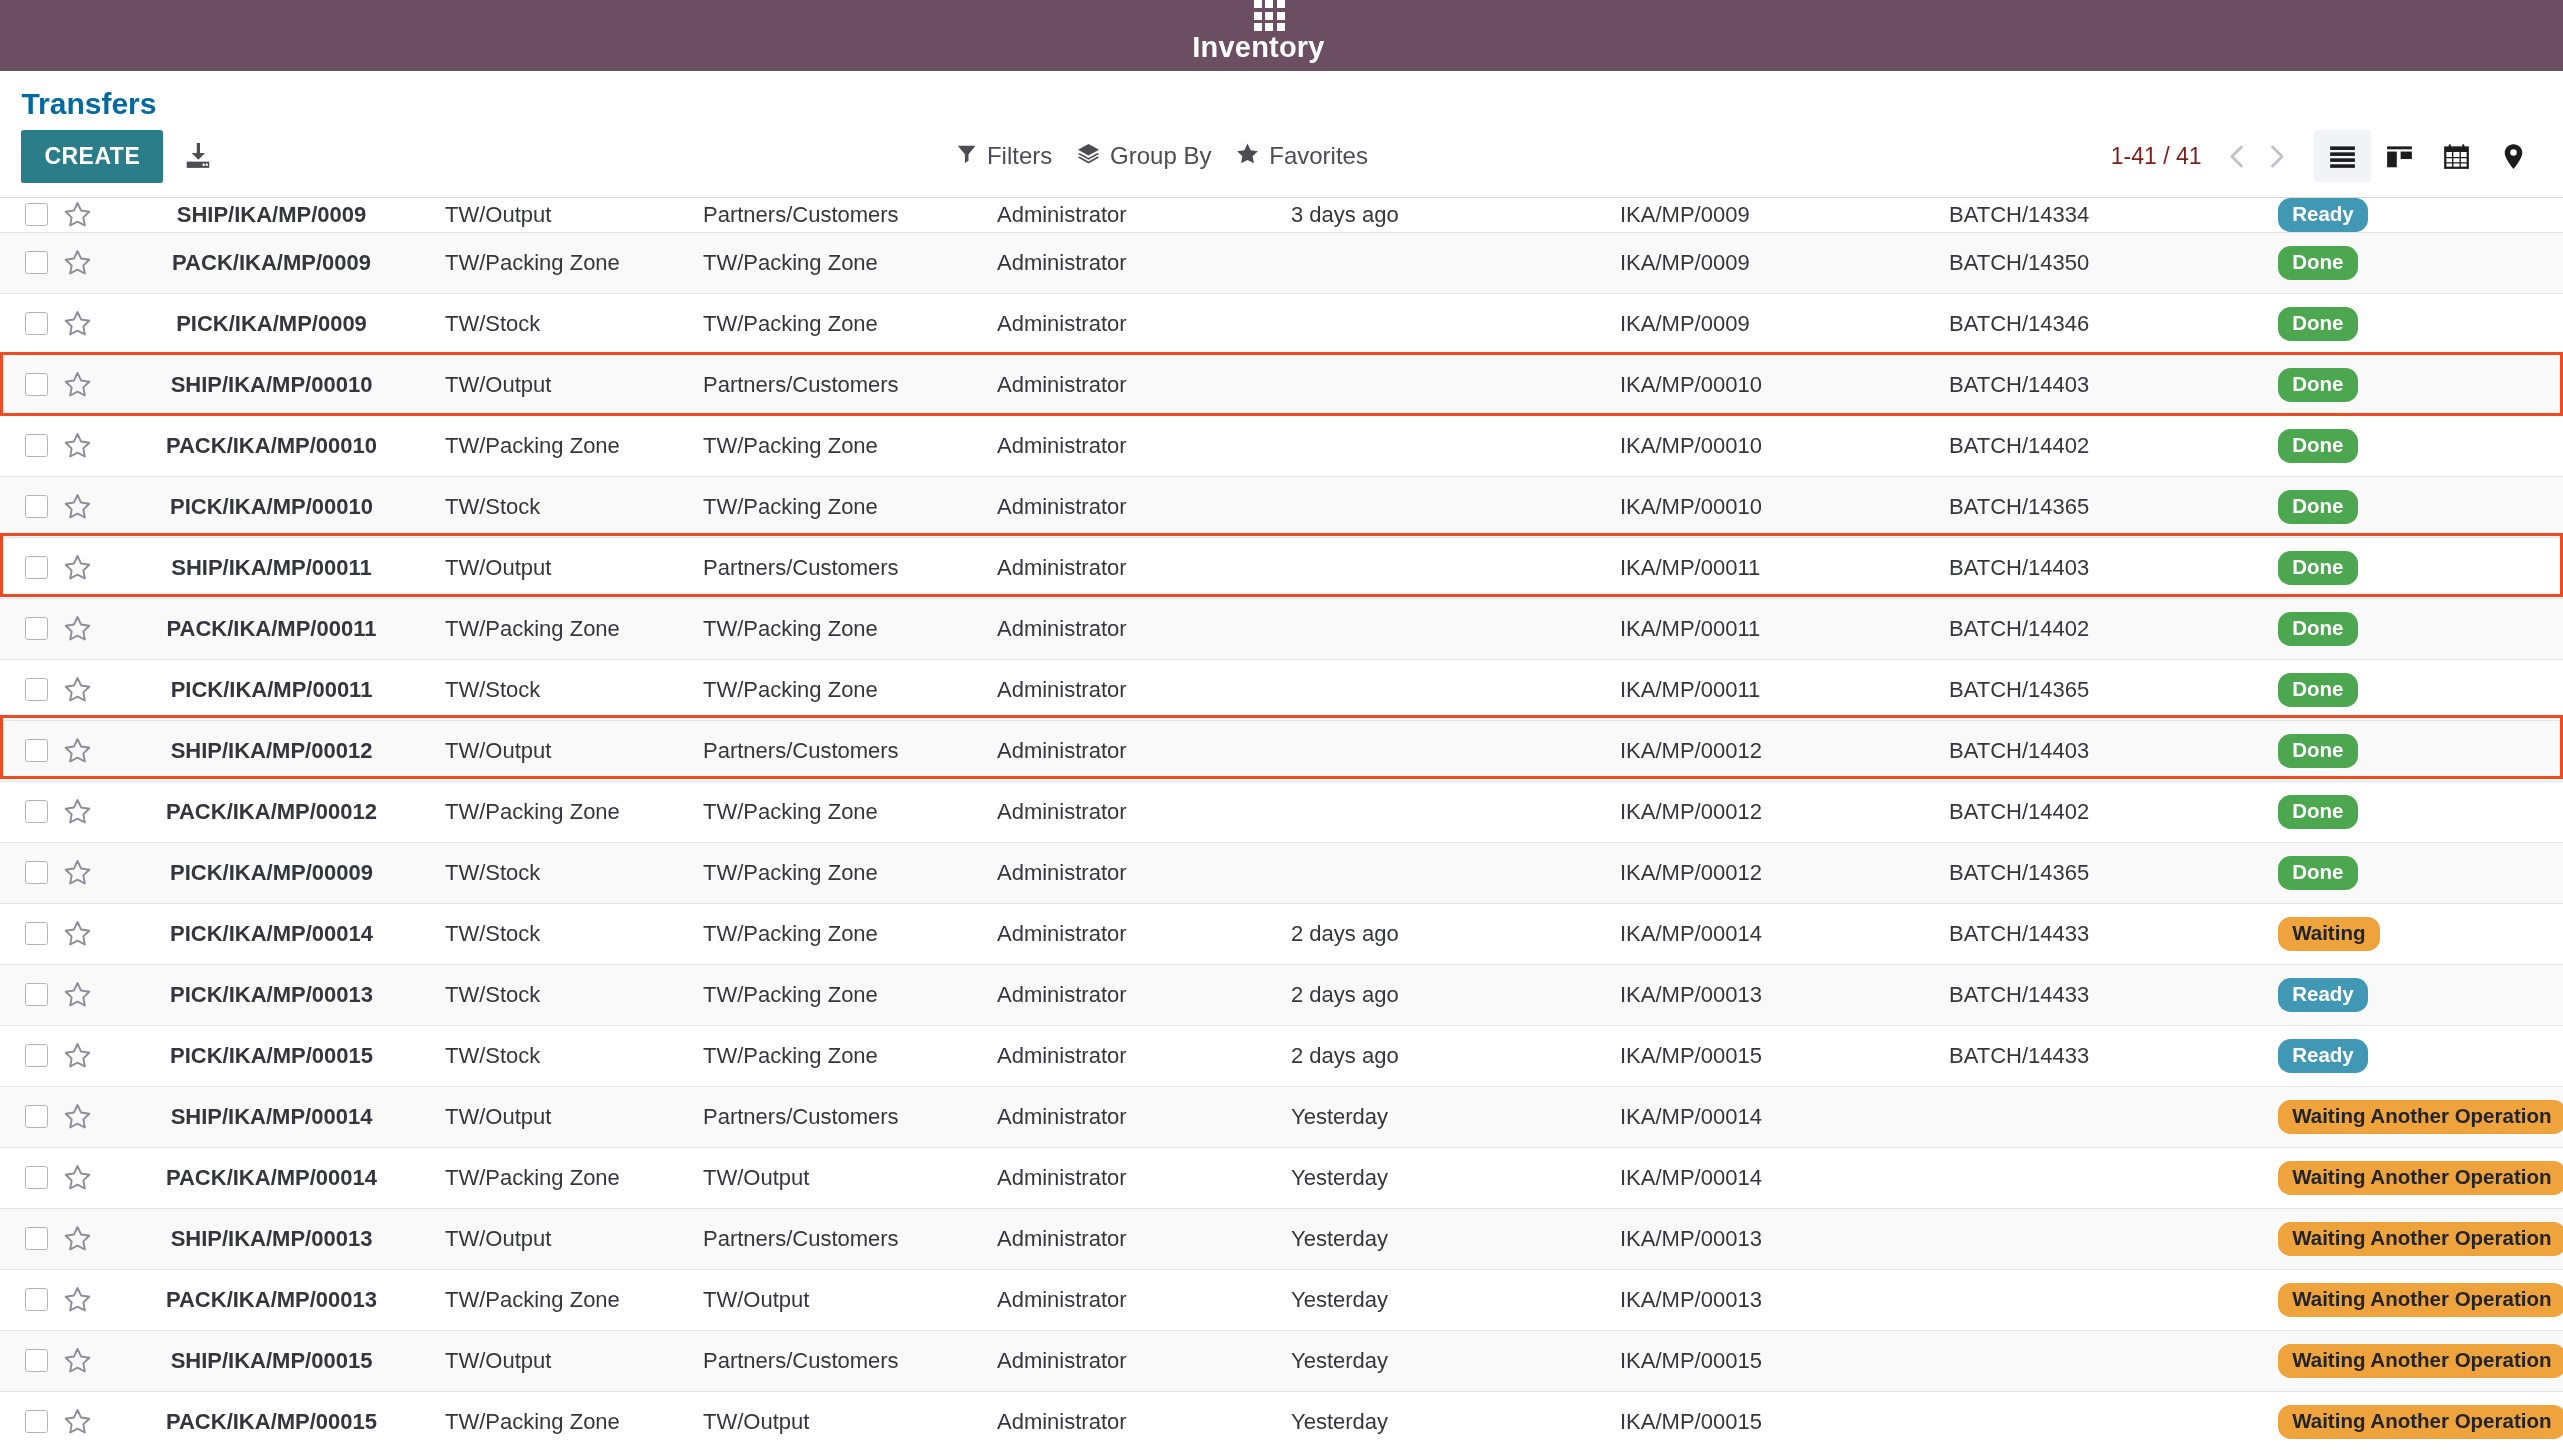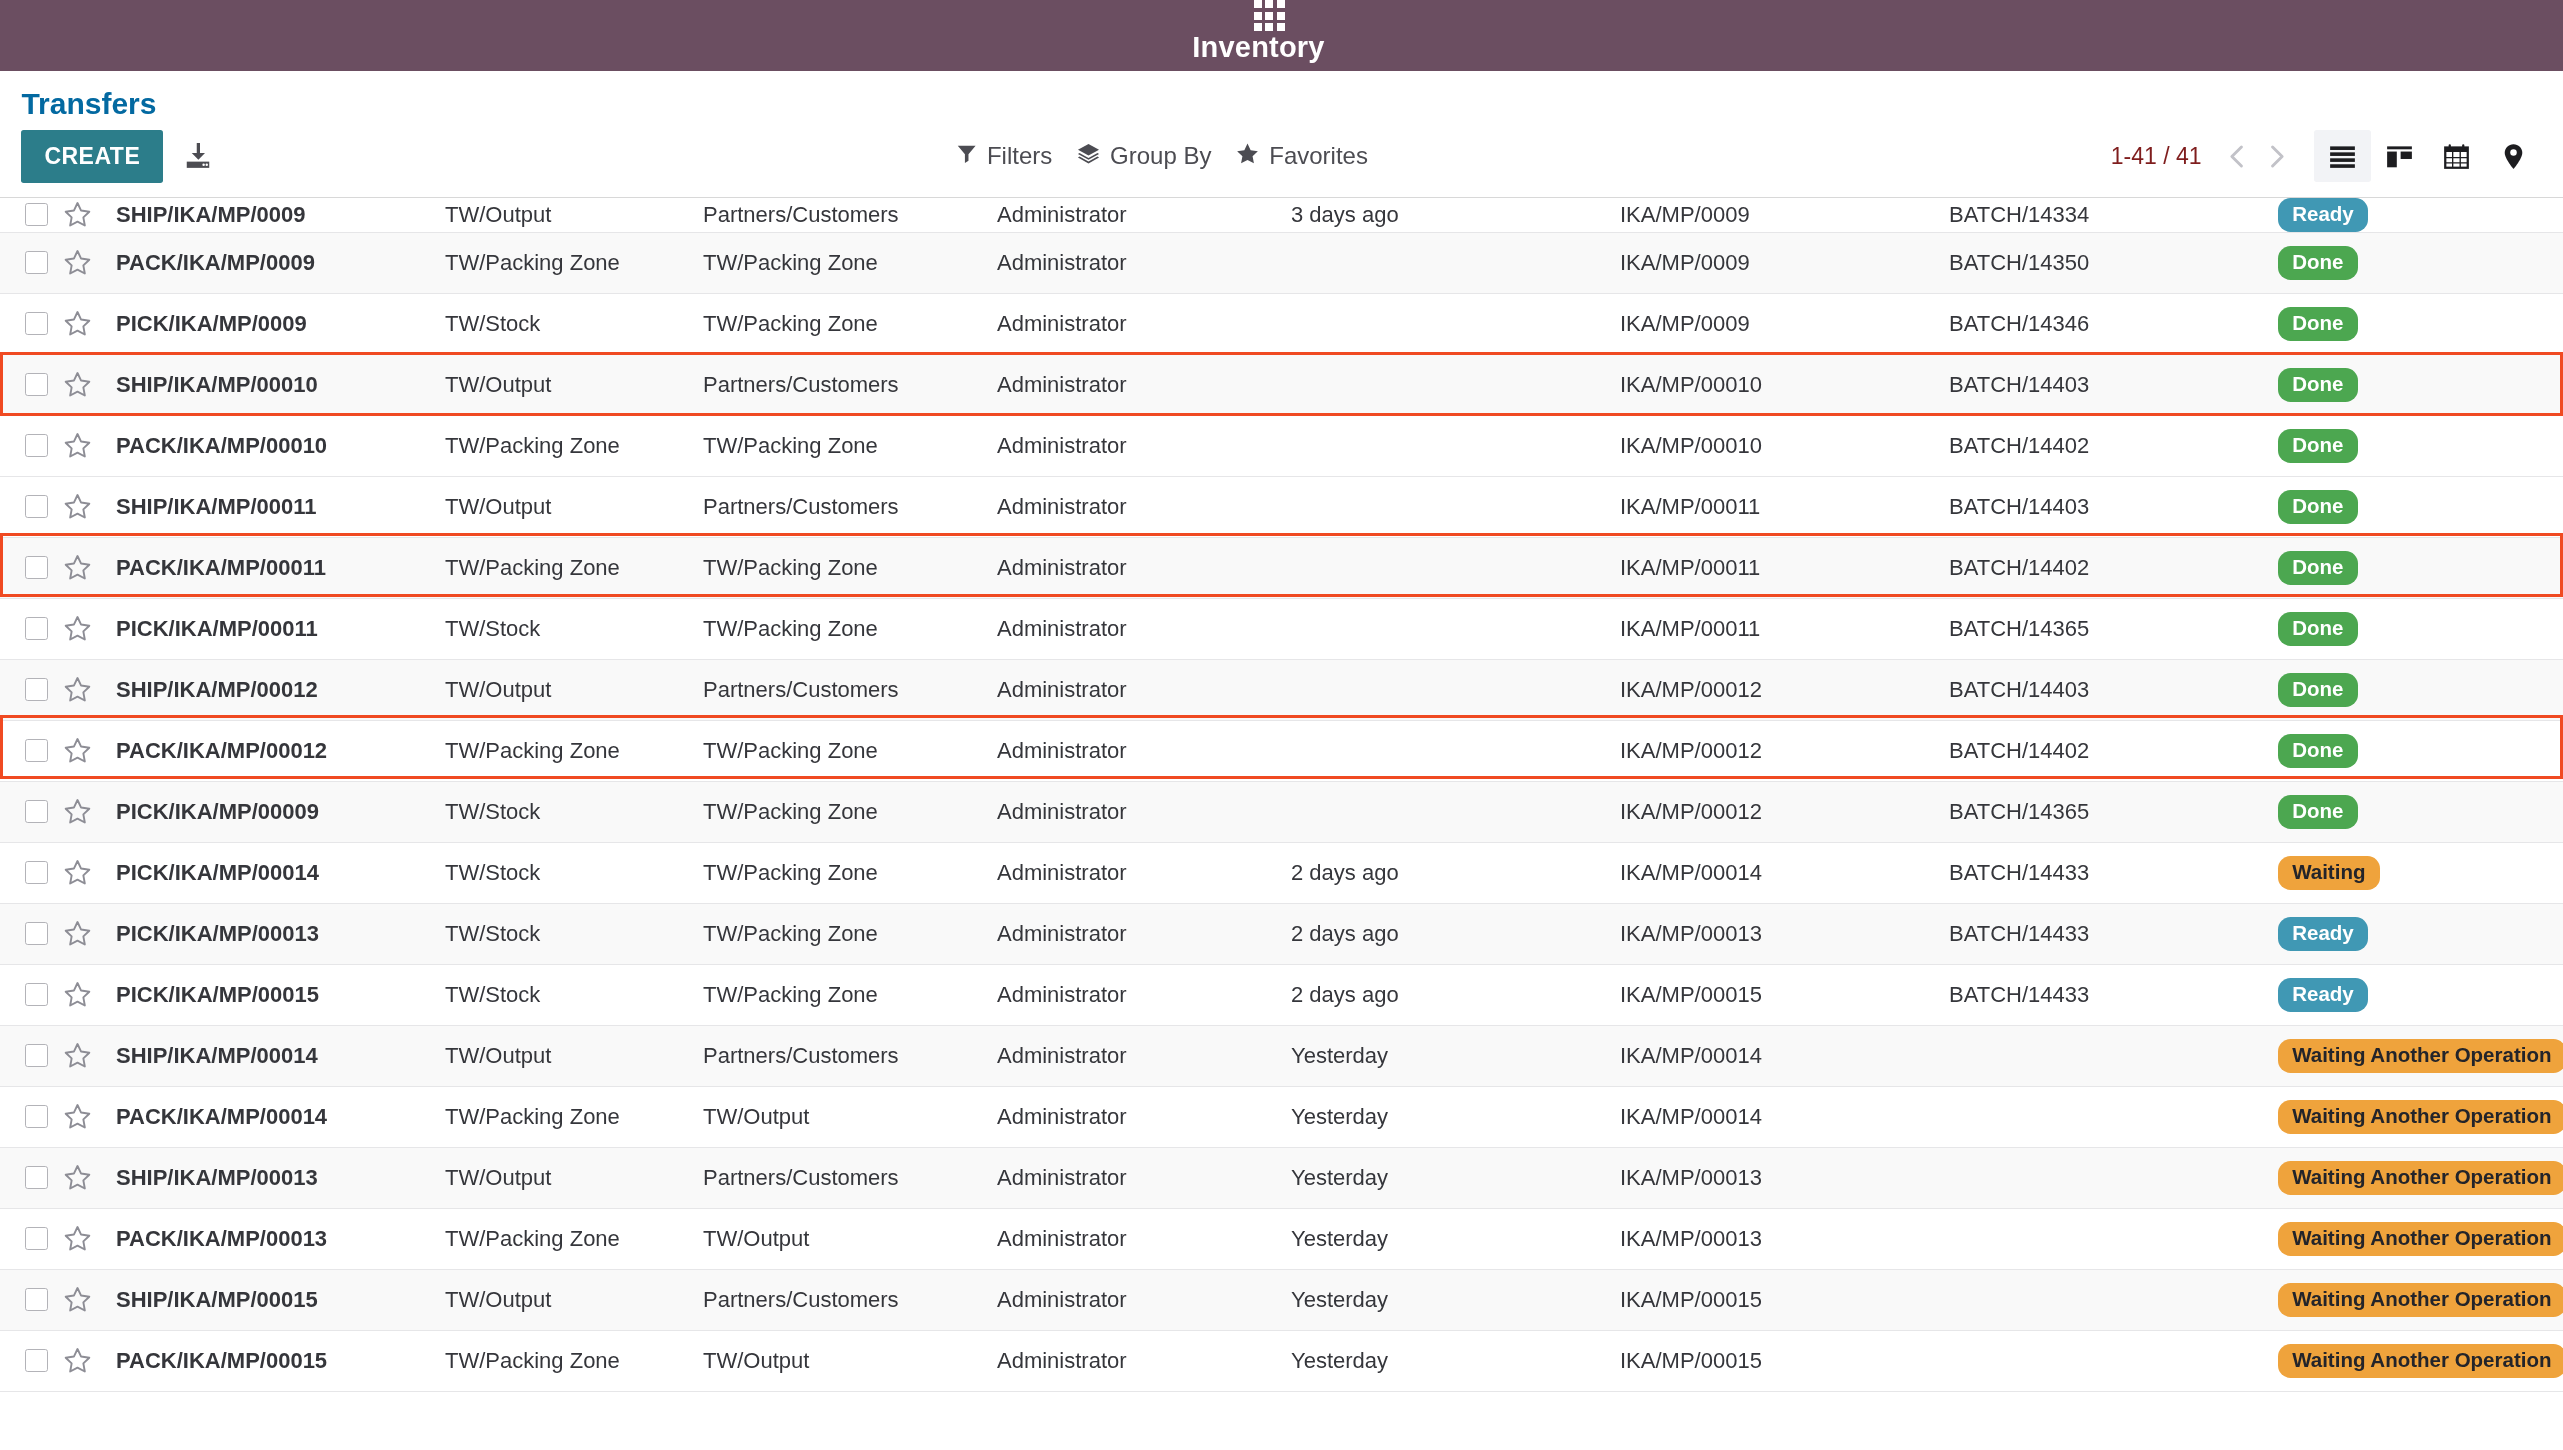--- a/index.html
+++ b/index.html
@@ -196,21 +196,21 @@
     font-size: 22px;
     color: #35363b;
     border-bottom: 0.9px solid #e6e6e8;
     padding: 0 9px;
     vertical-align: middle;
     white-space: nowrap;
     overflow: hidden;
   }
   .c-check { width: 55px; padding-left: 25px !important; }
   .c-star  { width: 52px; }
-  .c-name  { width: 329px; font-weight: 600; }
+  .c-name  { width: 329px; font-weight: 600; text-align: center; }
   .c-from  { width: 258px; }
   .c-to    { width: 294px; }
   .c-by    { width: 294px; }
   .c-date  { width: 329px; color: #C0392B; }
   .c-src   { width: 329px; }
   .c-batch { width: 329px; color: #1F6E78; }
   .c-state { width: 294px; }
   .cbox {
     width: 23px; height: 23px;
     border: 1.8px solid #b3b3b8;
@@ -487,20 +487,38 @@
           </td>
           <td class="c-name">PACK/IKA/MP/00010</td>
           <td class="c-from">TW/Packing Zone</td>
           <td class="c-to">TW/Packing Zone</td>
           <td class="c-by">Administrator</td>
           <td class="c-date"></td>
           <td class="c-src">IKA/MP/00010</td>
           <td class="c-batch"><span class="batch-link">BATCH/14402</span></td>
           <td class="c-state"><span class="badge done">Done</span></td>
         </tr>
+        <tr class="even">
+          <td class="c-check">
+            <span class="cbox"></span>
+          </td>
+          <td class="c-star">
+            <svg class="star" width="27" height="27" viewBox="0 0 24 24" aria-hidden="true">
+              <path d="M12 1.8 L15.2 8.5 L22.5 9.5 L17.2 14.6 L18.5 21.8 L12 18.4 L5.5 21.8 L6.8 14.6 L1.5 9.5 L8.8 8.5 Z" fill="none" stroke="#8d8d95" stroke-width="1.7" stroke-linejoin="round"></path>
+            </svg>
+          </td>
+          <td class="c-name">PICK/IKA/MP/00010</td>
+          <td class="c-from">TW/Stock</td>
+          <td class="c-to">TW/Packing Zone</td>
+          <td class="c-by">Administrator</td>
+          <td class="c-date"></td>
+          <td class="c-src">IKA/MP/00010</td>
+          <td class="c-batch"><span class="batch-link">BATCH/14365</span></td>
+          <td class="c-state"><span class="badge done">Done</span></td>
+        </tr>
         <tr class="odd">
           <td class="c-check">
             <span class="cbox"></span>
           </td>
           <td class="c-star">
             <svg class="star" width="27" height="27" viewBox="0 0 24 24" aria-hidden="true">
               <path d="M12 1.8 L15.2 8.5 L22.5 9.5 L17.2 14.6 L18.5 21.8 L12 18.4 L5.5 21.8 L6.8 14.6 L1.5 9.5 L8.8 8.5 Z" fill="none" stroke="#8d8d95" stroke-width="1.7" stroke-linejoin="round"></path>
             </svg>
           </td>
           <td class="c-name">SHIP/IKA/MP/00011</td>

